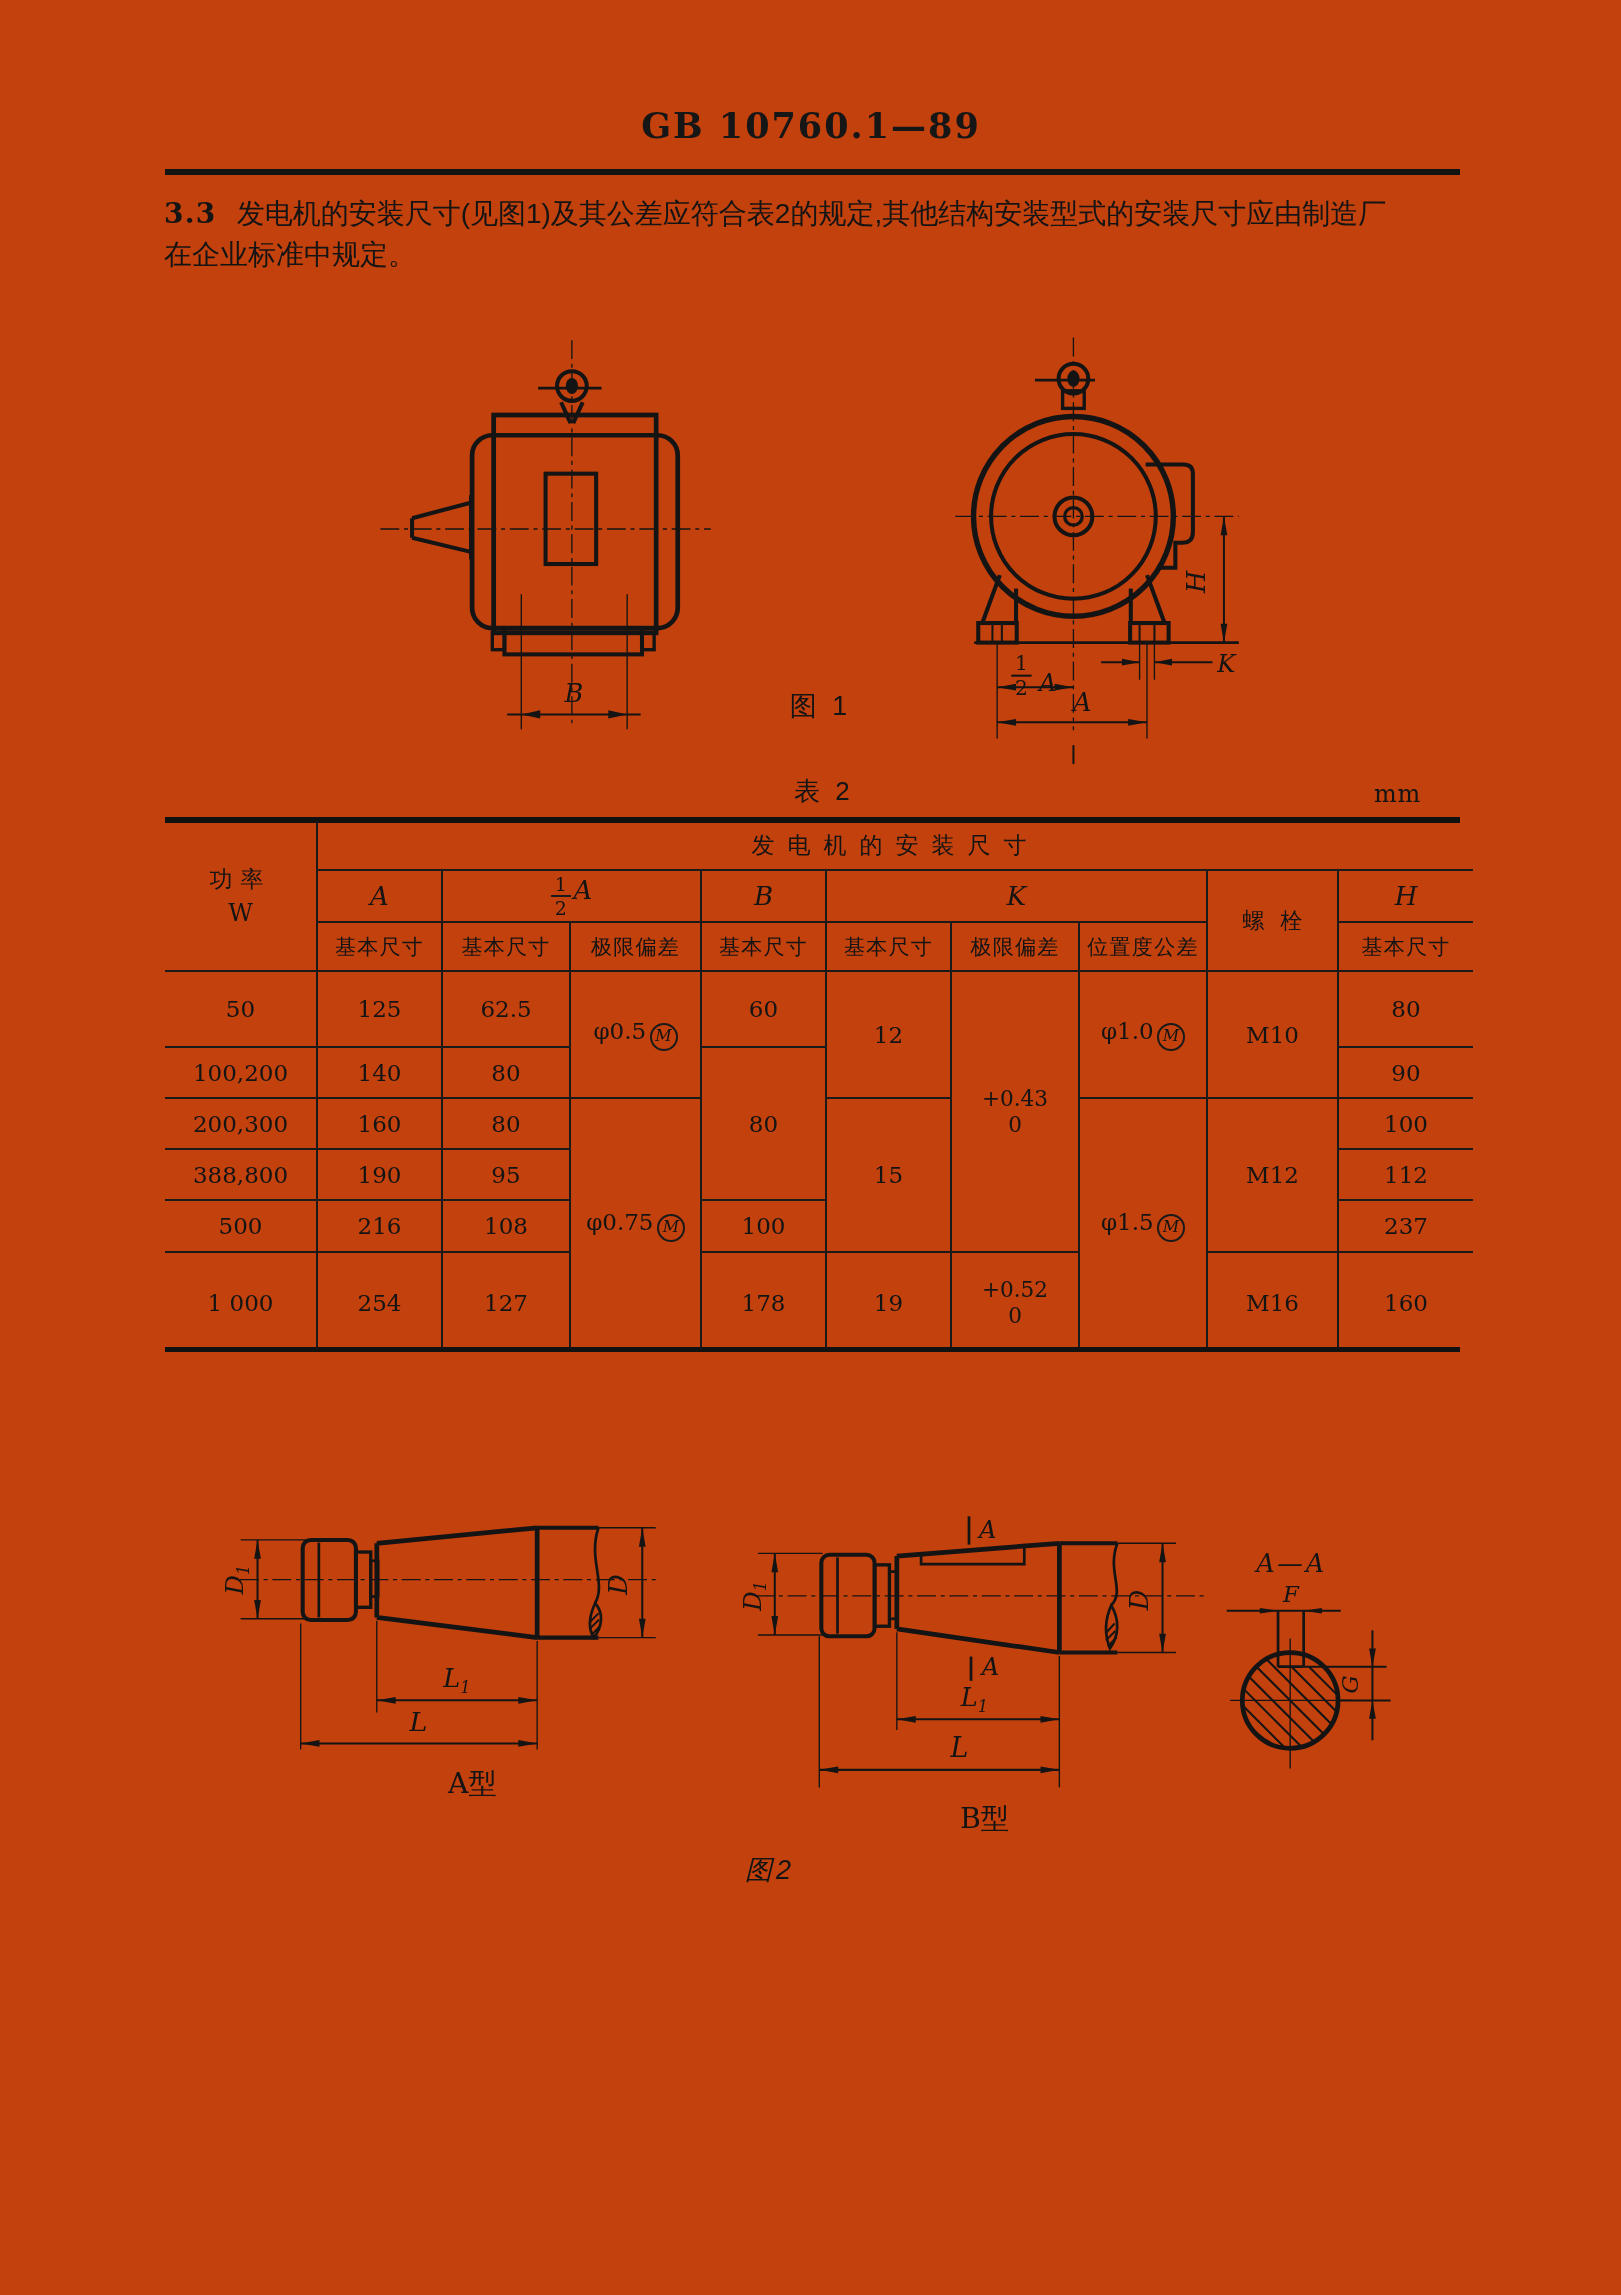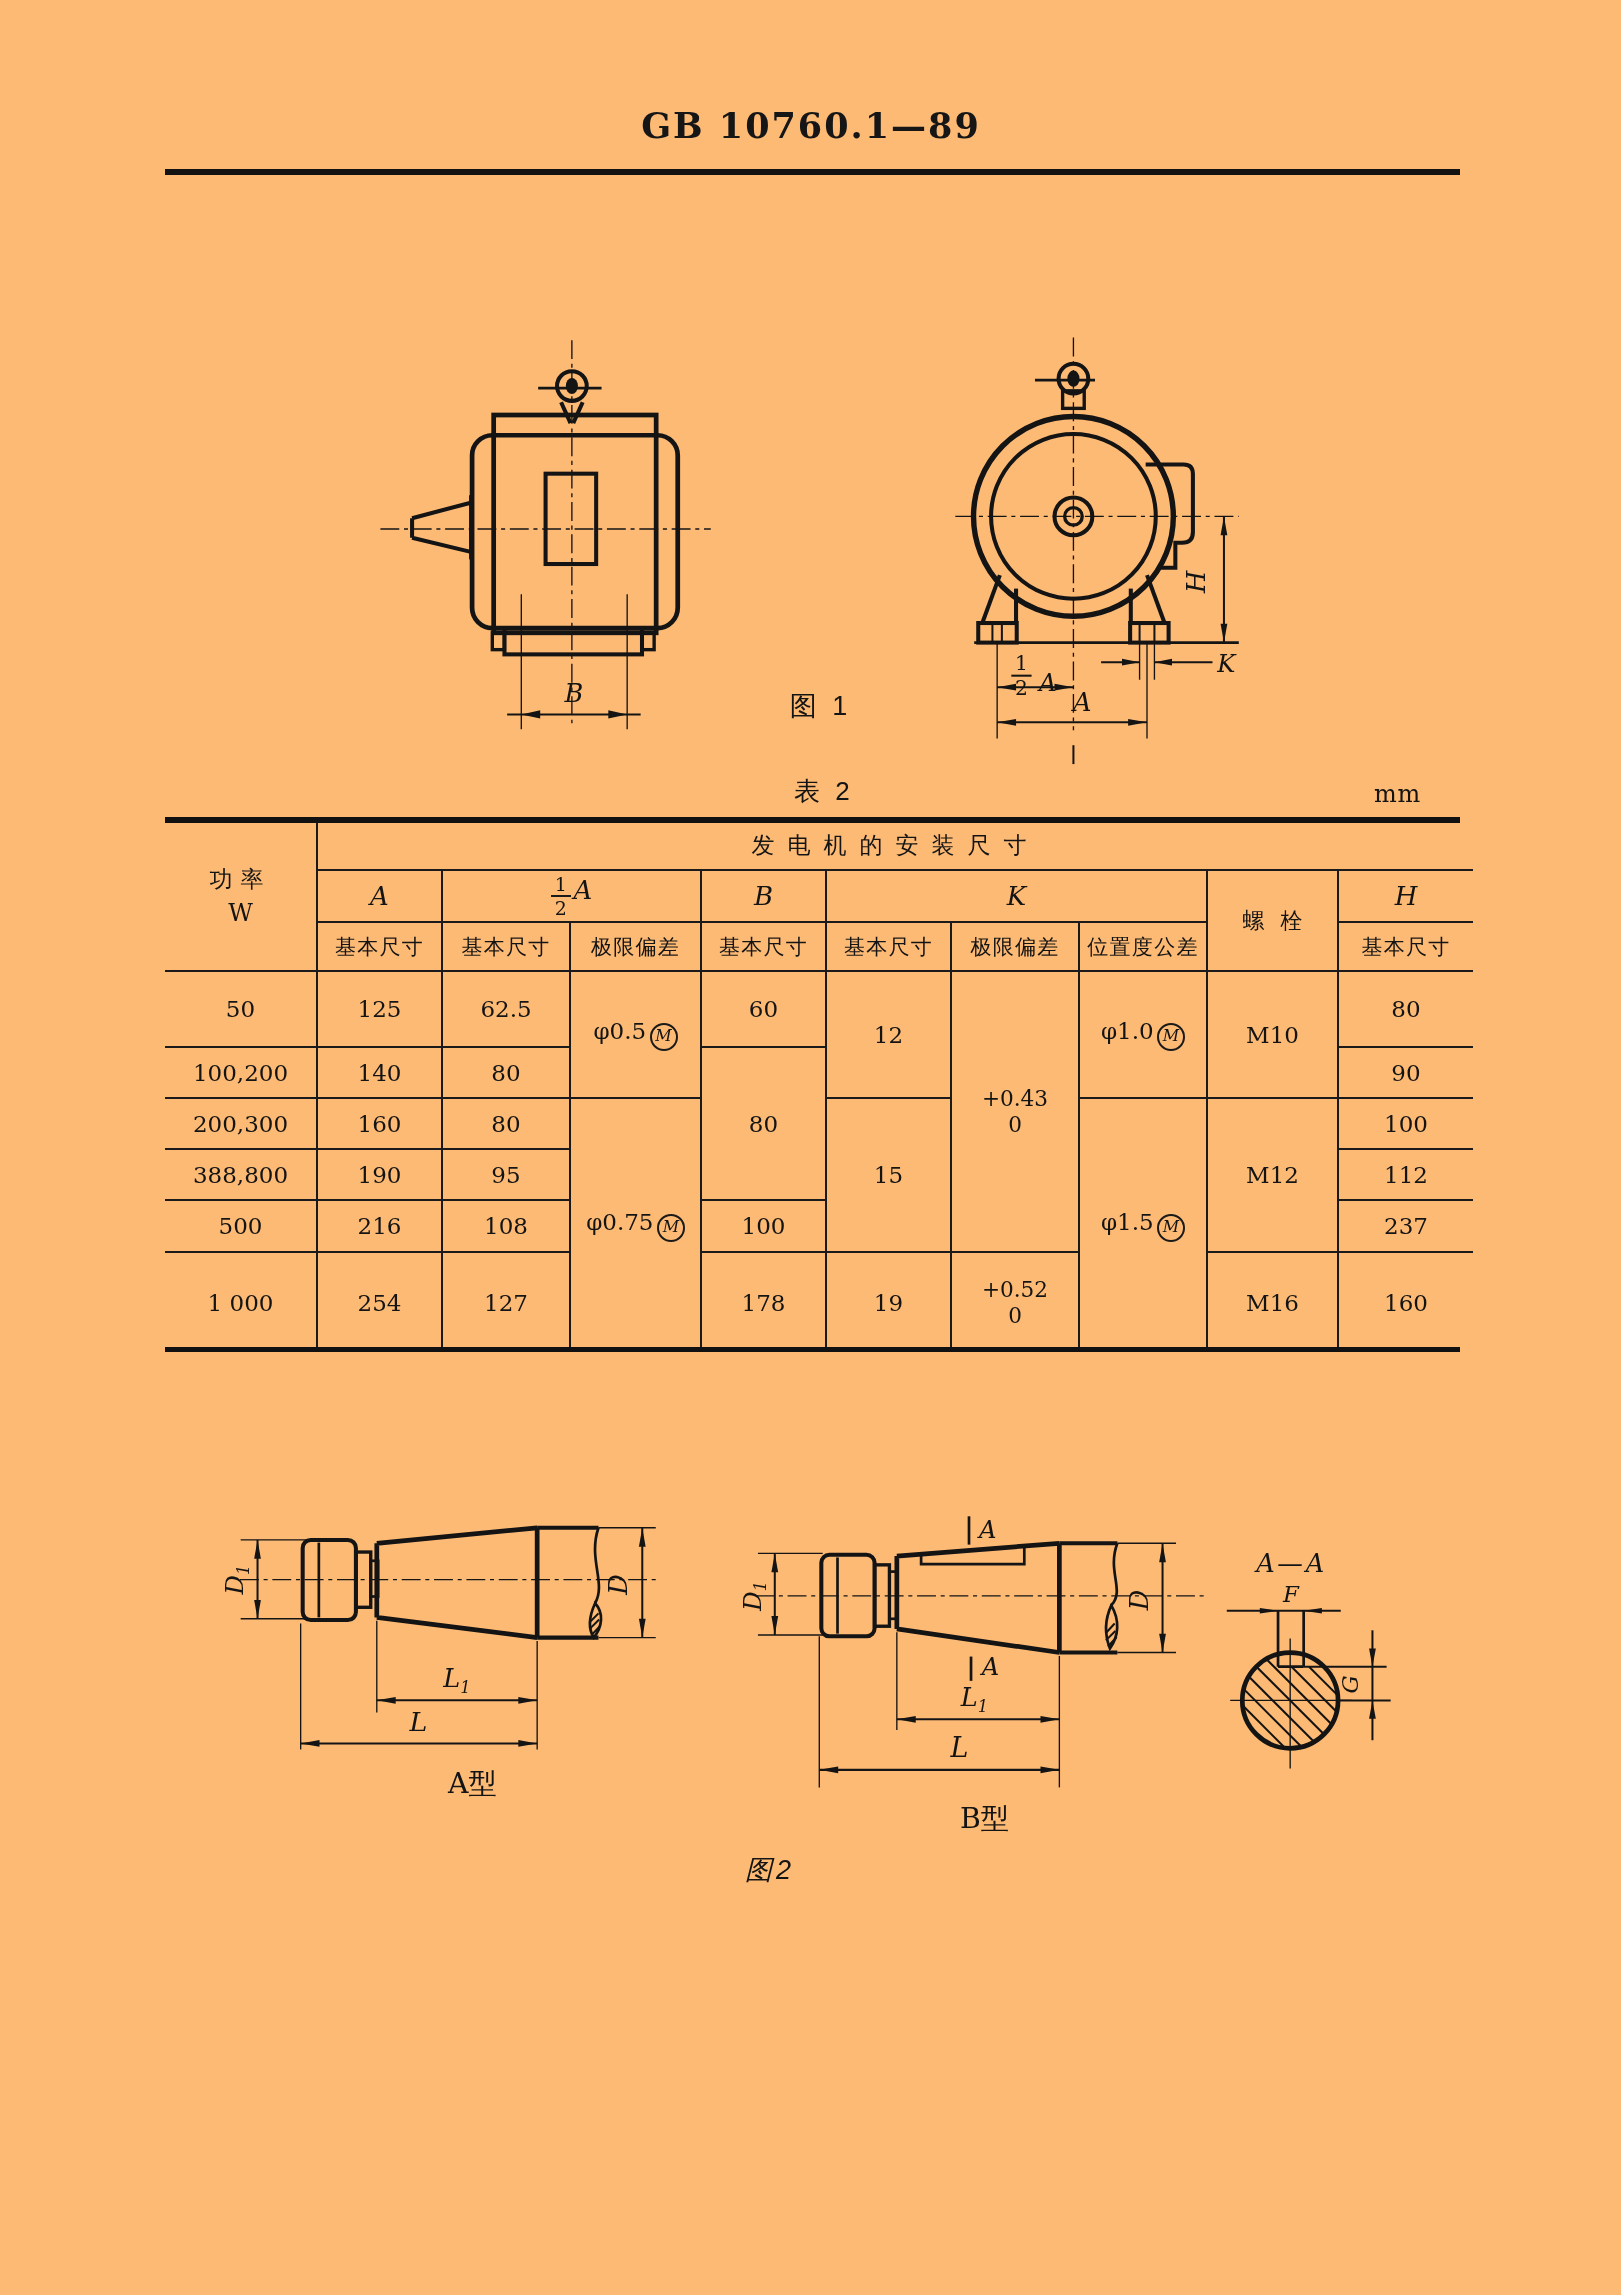--- a/index.html
+++ b/index.html
@@ -1,16 +1,16 @@
 <!DOCTYPE html>
 <html style="font-size:10.8px"><head>
 <meta charset="utf-8">
 <style>
   html,body{margin:0;padding:0;background:#e8e8e6;}
-  .page{position:relative;width:1622px;height:2295px;background:#fdba74;color:#161616;
+  .page{position:relative;width:1622px;height:2295px;background:#c2410c;color:#161616;
         font-family:"Liberation Sans",sans-serif;overflow:hidden;}
   .abs{position:absolute;}
 
   
   .doc-code{position:absolute;top:105px;left:0;width:100%;text-align:center;
             font-family:"DejaVu Serif",serif;font-weight:bold;font-size:35px;letter-spacing:2px;}
   .head-rule{position:absolute;left:165px;top:169px;width:1295px;height:6px;background:#131313;}
 
   
   .para{position:absolute;left:164px;width:1300px;font-size:28px;line-height:41px;
@@ -61,20 +61,24 @@
   svg .it{font-style:italic;}
 </style>
 </head>
 <body>
 
 <div class="page">
 
   <div class="doc-code">GB 10760.1—89</div>
   <div class="head-rule"></div>
 
+  <div class="para p33">
+    <span class="pnum">3.3</span><span>发电机的安装尺寸(见图1)及其公差应符合表2的规定,其他结构安装型式的安装尺寸应由制造厂</span><br>
+    <span>在企业标准中规定。</span>
+  </div>
 
   <svg class="abs" style="left:364px;top:324px" width="378" height="445" viewBox="0 0 560 660">
     <line class="cl" x1="308" y1="24" x2="308" y2="592"></line>
     <line class="cl" x1="24" y1="304" x2="514" y2="304"></line>
 
     <circle cx="308" cy="92" r="22" stroke-width="6"></circle>
     <ellipse class="fillb" cx="308" cy="92" rx="9" ry="12"></ellipse>
     <line x1="258" y1="95" x2="352" y2="95" stroke-width="4"></line>
     <path d="M292,116 L306,147 M324,116 L310,147" stroke-width="6"></path>
 

